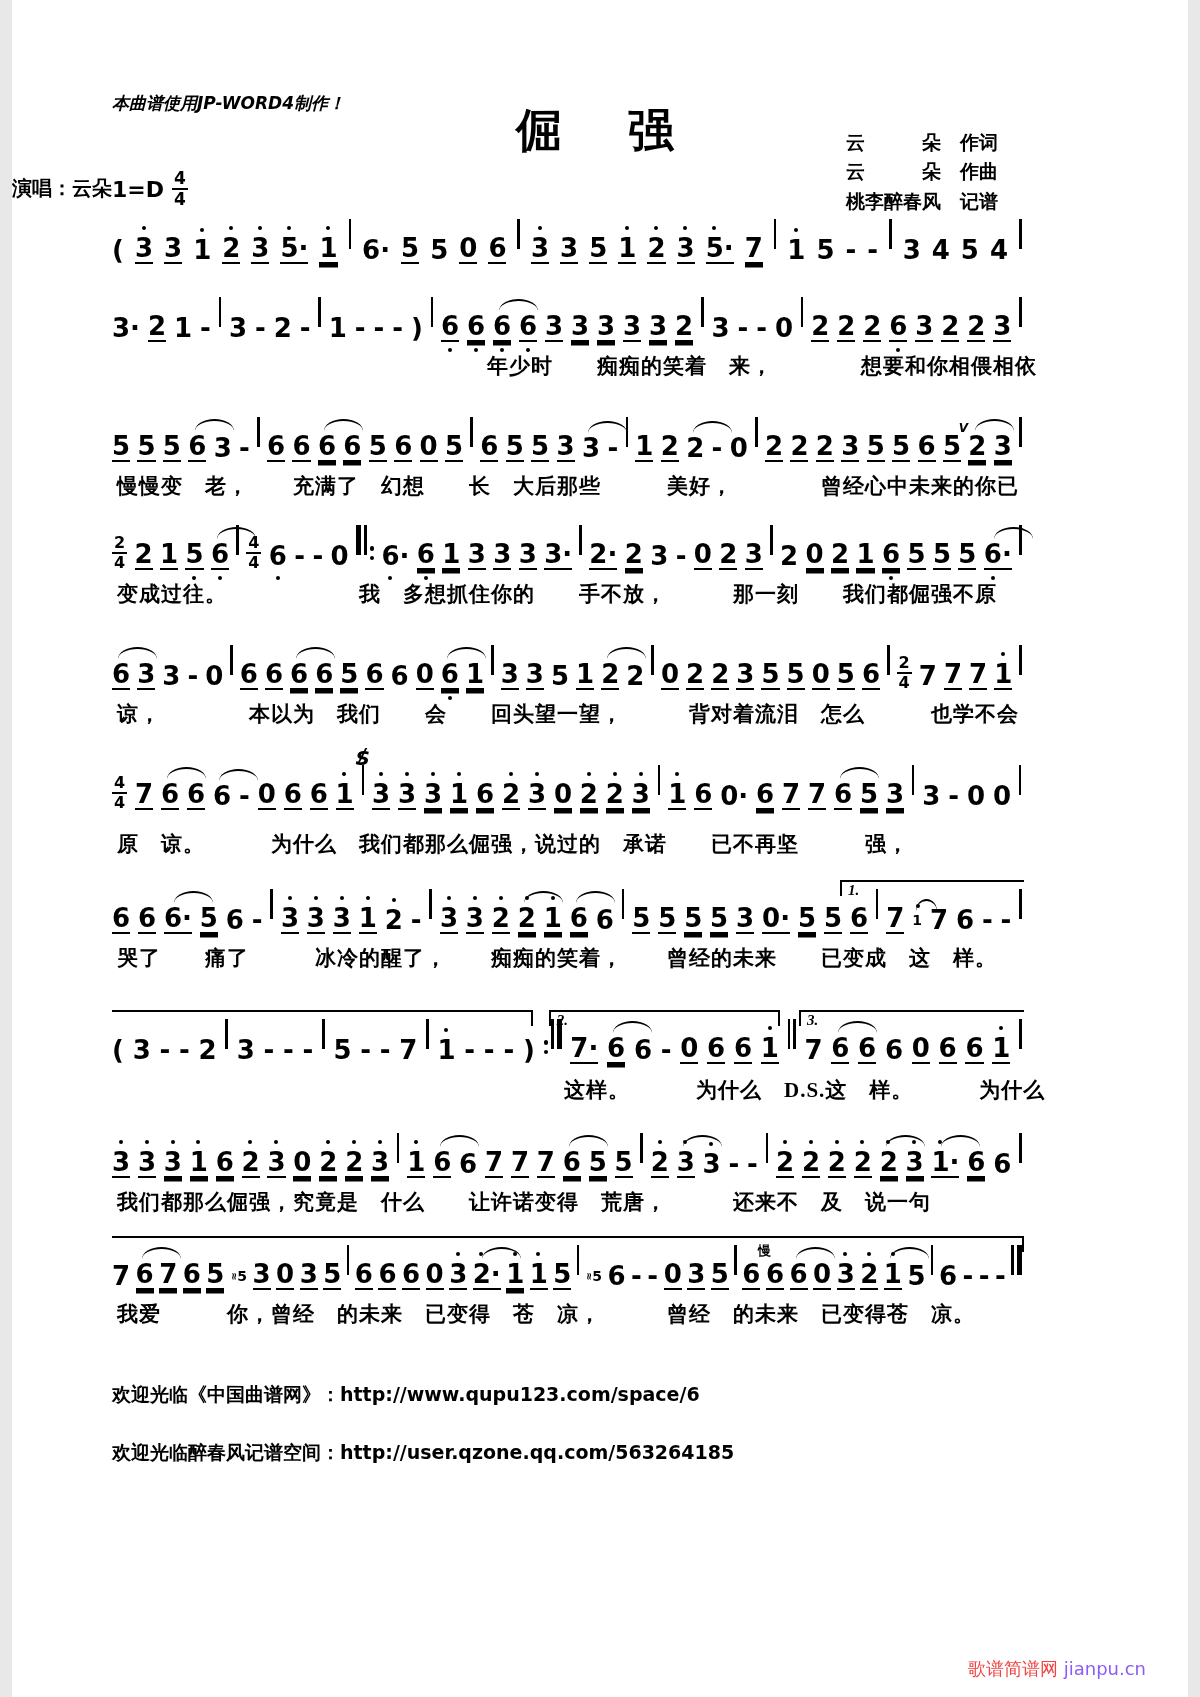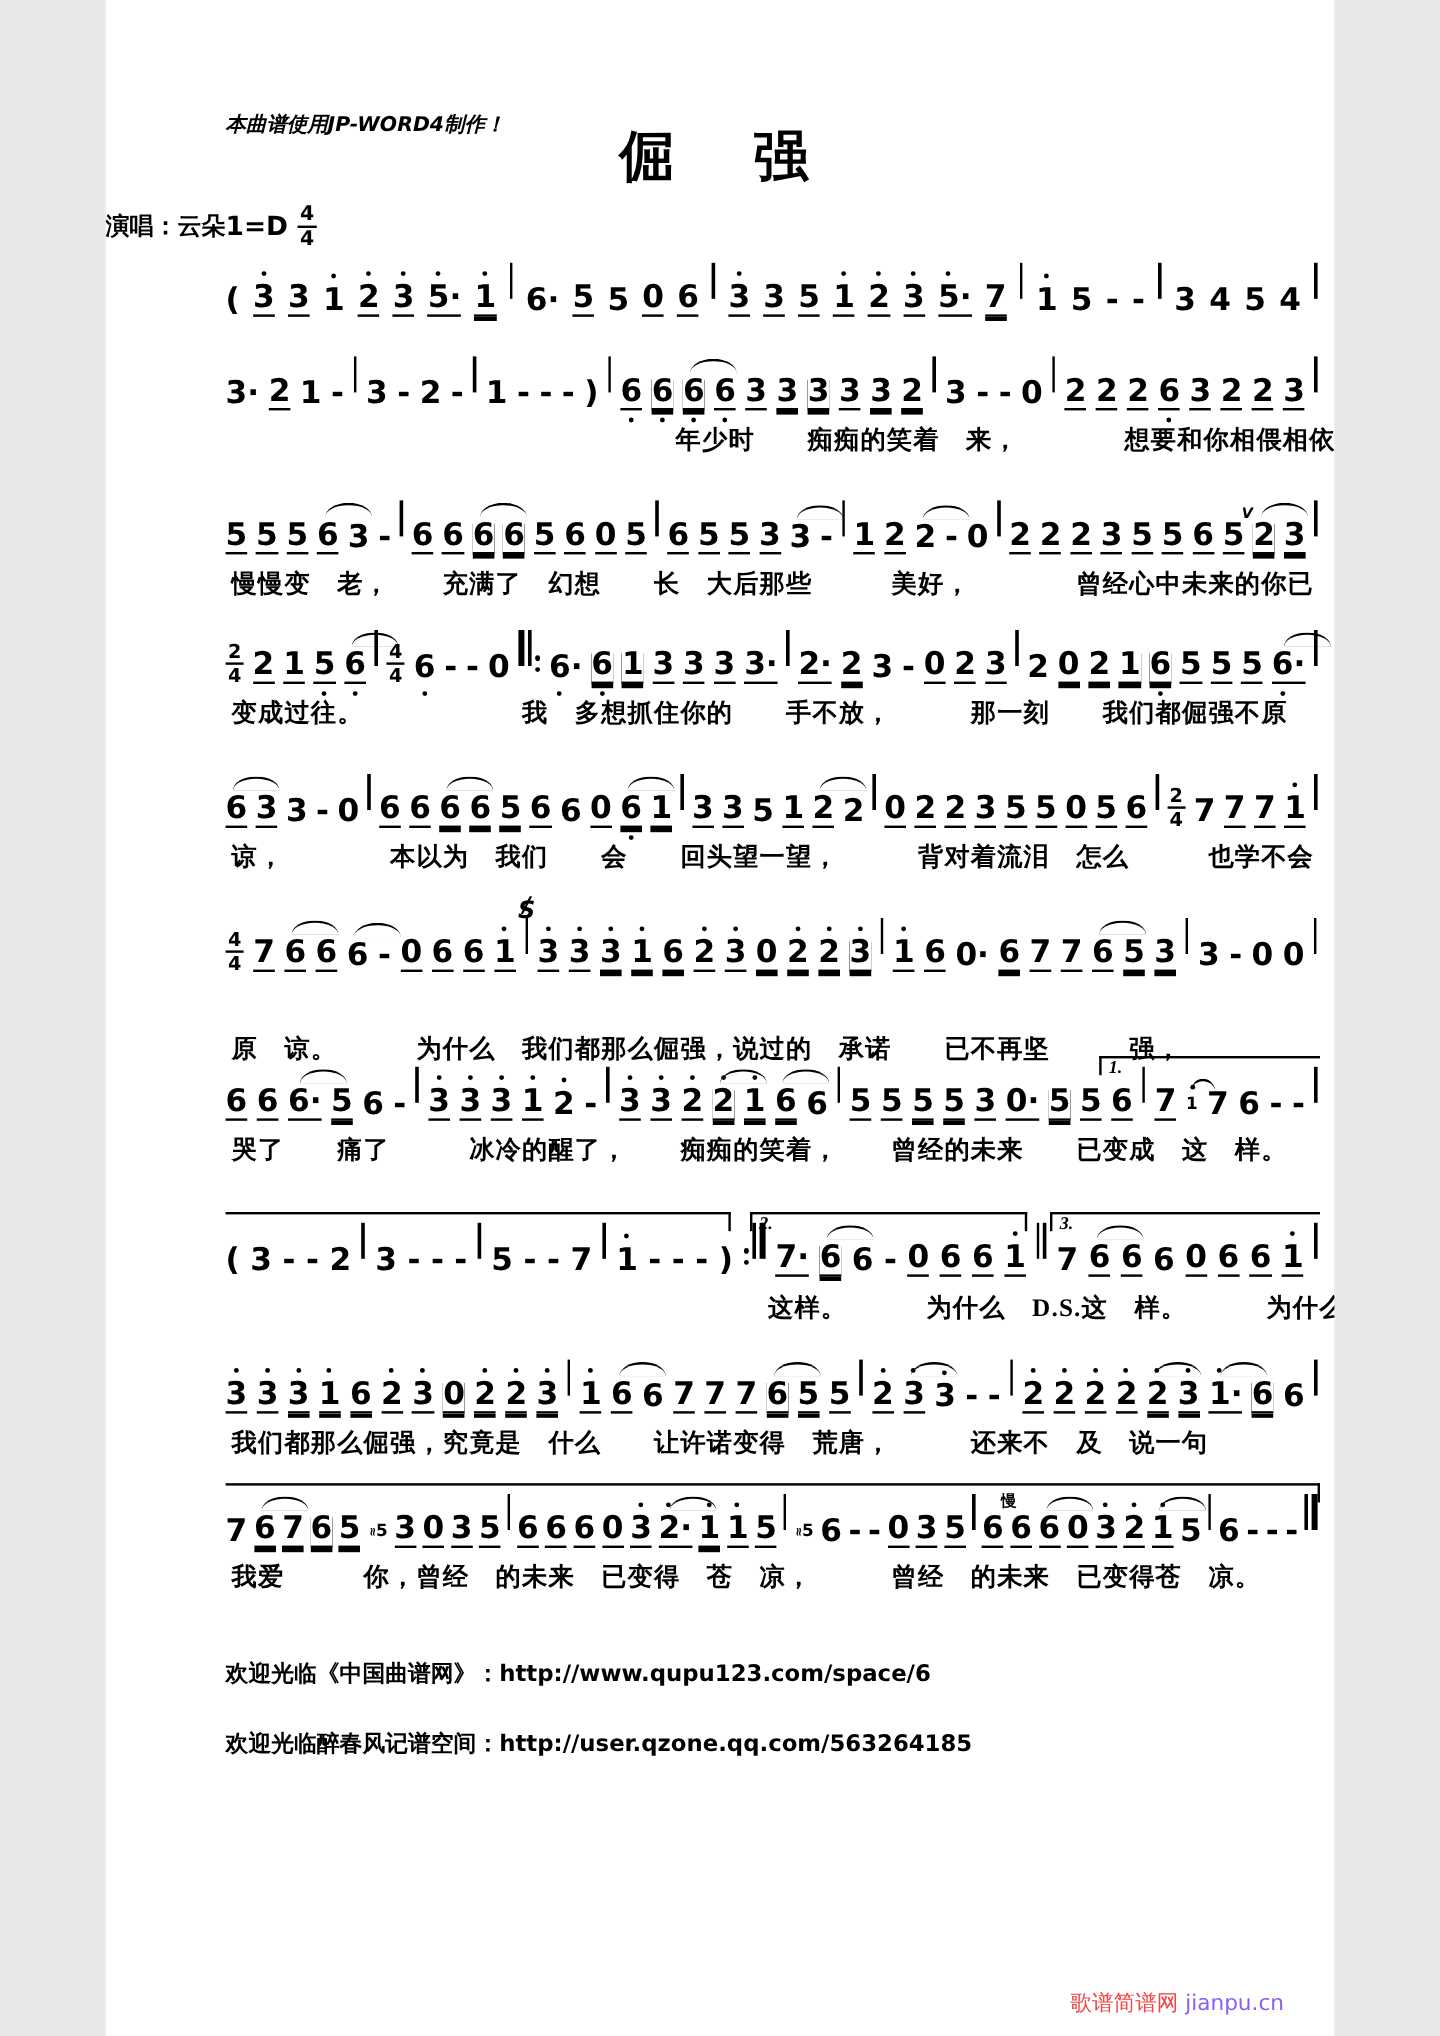--- a/index.html
+++ b/index.html
@@ -1,16 +1,16 @@
 <!DOCTYPE html>
 <html><head>
 <meta charset="utf-8">
 <style>
   html,body{margin:0;padding:0;background:#e8e8e8;}
-  .page{position:relative;width:1024px;height:1697px;background:#ffffff;margin:0 auto;
+  .page{position:relative;width:1176px;height:1697px;background:#ffffff;margin:0 auto;
         font-family:"DejaVu Sans",sans-serif;color:#000;overflow:hidden;}
   
   .made-with{position:absolute;left:100px;top:92px;font-size:17px;font-style:italic;font-weight:600;}
   .title{position:absolute;left:0;top:100px;width:100%;text-align:center;
          font-size:46px;font-weight:800;letter-spacing:10px;}
   .performer{position:absolute;left:0;top:175px;width:100%;text-align:left;font-size:20px;font-weight:600;}
   .credits{position:absolute;right:190px;top:128px;text-align:left;font-size:19px;font-weight:600;line-height:1.55;}
   .keysig{position:absolute;left:100px;top:170px;font-size:22px;font-weight:800;display:flex;align-items:center;gap:8px;}
   .ts{display:inline-flex;flex-direction:column;align-items:center;font-weight:800;line-height:1;}
   .ts .tsn{border-bottom:2px solid #000;padding:0 2px 1px;}
@@ -52,20 +52,25 @@
 </style>
 </head>
 <body>
 
 <div class="page">
 
   <div class="made-with">本曲谱使用JP-WORD4制作！</div>
   <div class="title">倔　强</div>
   <div class="performer">演唱：云朵</div>
 
+  <div class="credits">
+    <div>云　　　朵　作词</div>
+    <div>云　　　朵　作曲</div>
+    <div>桃李醉春风　记谱</div>
+  </div>
 
   <div class="keysig">
     <span>1=D</span>
     <span class="ts">
       <span class="tsn">4</span>
       <span class="tsd">4</span>
     </span>
   </div>
 
   <div id="score">
@@ -399,21 +404,21 @@
           </span>
           <span class="tok"><span class="base">3</span></span>
           <span class="tok"><span class="base">-</span></span>
           <span class="tok"><span class="base">0</span></span>
           <span class="tok"><span class="base">0</span></span>
           <span class="bargrp">
             <span class="vbar "></span>
           </span>
         </div>
       </div>
-      <div class="lyrics" style="top: 860px; padding-left: 5px; text-align: center;">原　谅。　　　为什么　我们都那么倔强，说过的　承诺　　已不再坚　　　强，</div>
+      <div class="lyrics" style="top: 830px; padding-left: 5px; text-align: center;">原　谅。　　　为什么　我们都那么倔强，说过的　承诺　　已不再坚　　　强，</div>
       <div class="sys" style="top: 892px;">
         <div class="notes-row">
           <span class="tok u1"><span class="base">6</span></span>
           <span class="tok u1"><span class="base">6</span></span>
           <span class="tok u1"><span class="base">6·</span><i class="ar"></i></span>
           <span class="tok u2"><span class="base">5</span></span>
           <span class="tok"><span class="base">6</span></span>
           <span class="tok"><span class="base">-</span></span>
           <span class="bargrp">
             <span class="vbar "></span>

